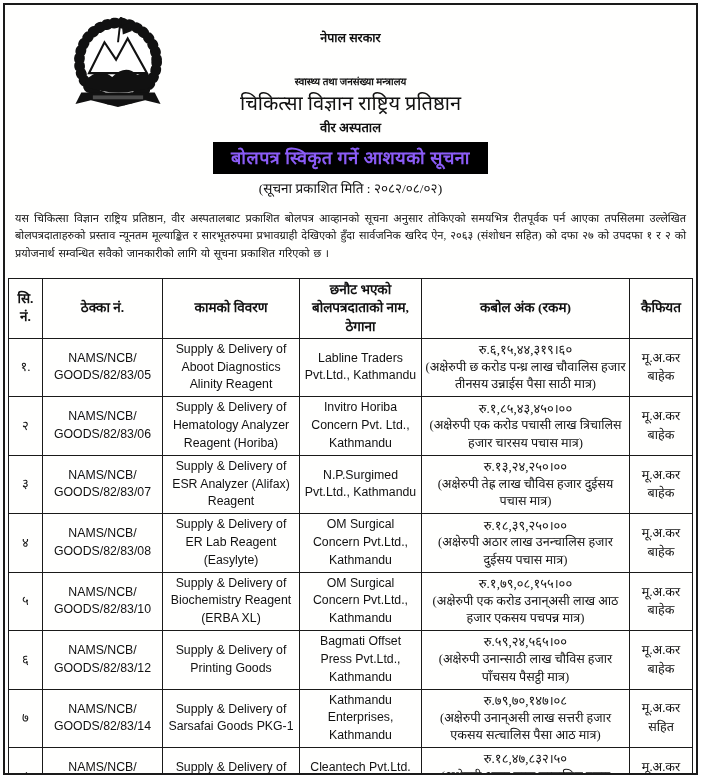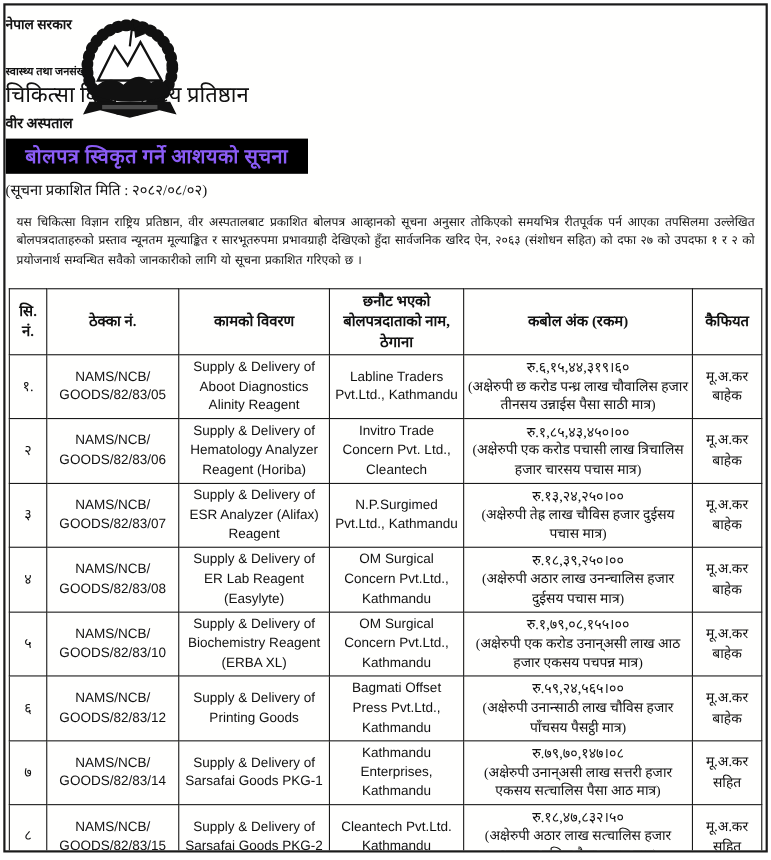--- a/index.html
+++ b/index.html
@@ -1,19 +1,19 @@
 <!DOCTYPE html>
 <html><head>
 <meta charset="utf-8">
 <style>
   html,body{margin:0;padding:0;background:#fff;}
   body{width:701px;height:782px;overflow:hidden;font-family:"Liberation Serif","DejaVu Serif",serif;color:#111;}
   .page{position:relative;margin:3px;height:772px;border:2px solid #1a1a1a;background:#fffffe;box-sizing:border-box;overflow:hidden;}
   
-  .hdr{position:relative;padding-top:8px;}
+  .hdr{position:relative;text-align:center;padding-top:24px;}
   .emblem{position:absolute;left:55px;top:8px;width:116px;height:102px;}
   .h1{font-size:12.5px;font-weight:bold;line-height:1.45;}
   .h2{font-size:10px;font-weight:bold;line-height:1.5;margin-top:27px;}
   .h3{font-size:20px;font-weight:normal;line-height:1.45;}
   .h4{font-size:13px;font-weight:bold;line-height:1.5;}
   .banner{display:inline-block;margin-top:4px;background:#000;color:#8b5cf6;font-size:18px;font-weight:bold;padding:3px 18px 5px;letter-spacing:.5px;}
   .pub{font-size:13.5px;font-weight:normal;margin-top:5px;}
   
   .intro{font-size:11px;line-height:1.62;text-align:justify;padding:2px 10px 4px;word-spacing:1px;}
   
@@ -96,21 +96,21 @@
         <div class="amt-words">(अक्षेरुपी छ करोड पन्ध्र लाख चौवालिस हजार तीनसय उन्नाईस पैसा साठी मात्र)</div>
       </td>
       <td class="remarks">मू.अ.कर बाहेक</td>
     </tr>
 
     <tr>
       <td class="sn">२</td>
       <td class="en contract">NAMS/NCB/
 GOODS/82/83/06</td>
       <td class="en">Supply &amp; Delivery of Hematology Analyzer Reagent (Horiba)</td>
-      <td class="en">Invitro Trade Concern Pvt. Ltd., Cleantech</td>
+      <td class="en">Invitro Horiba Concern Pvt. Ltd., Kathmandu</td>
       <td>
         <div class="amt">रु.१,८५,४३,४५०।००</div>
         <div class="amt-words">(अक्षेरुपी एक करोड पचासी लाख त्रिचालिस हजार चारसय पचास मात्र)</div>
       </td>
       <td class="remarks">मू.अ.कर बाहेक</td>
     </tr>
 
     <tr>
       <td class="sn">३</td>
       <td class="en contract">NAMS/NCB/

